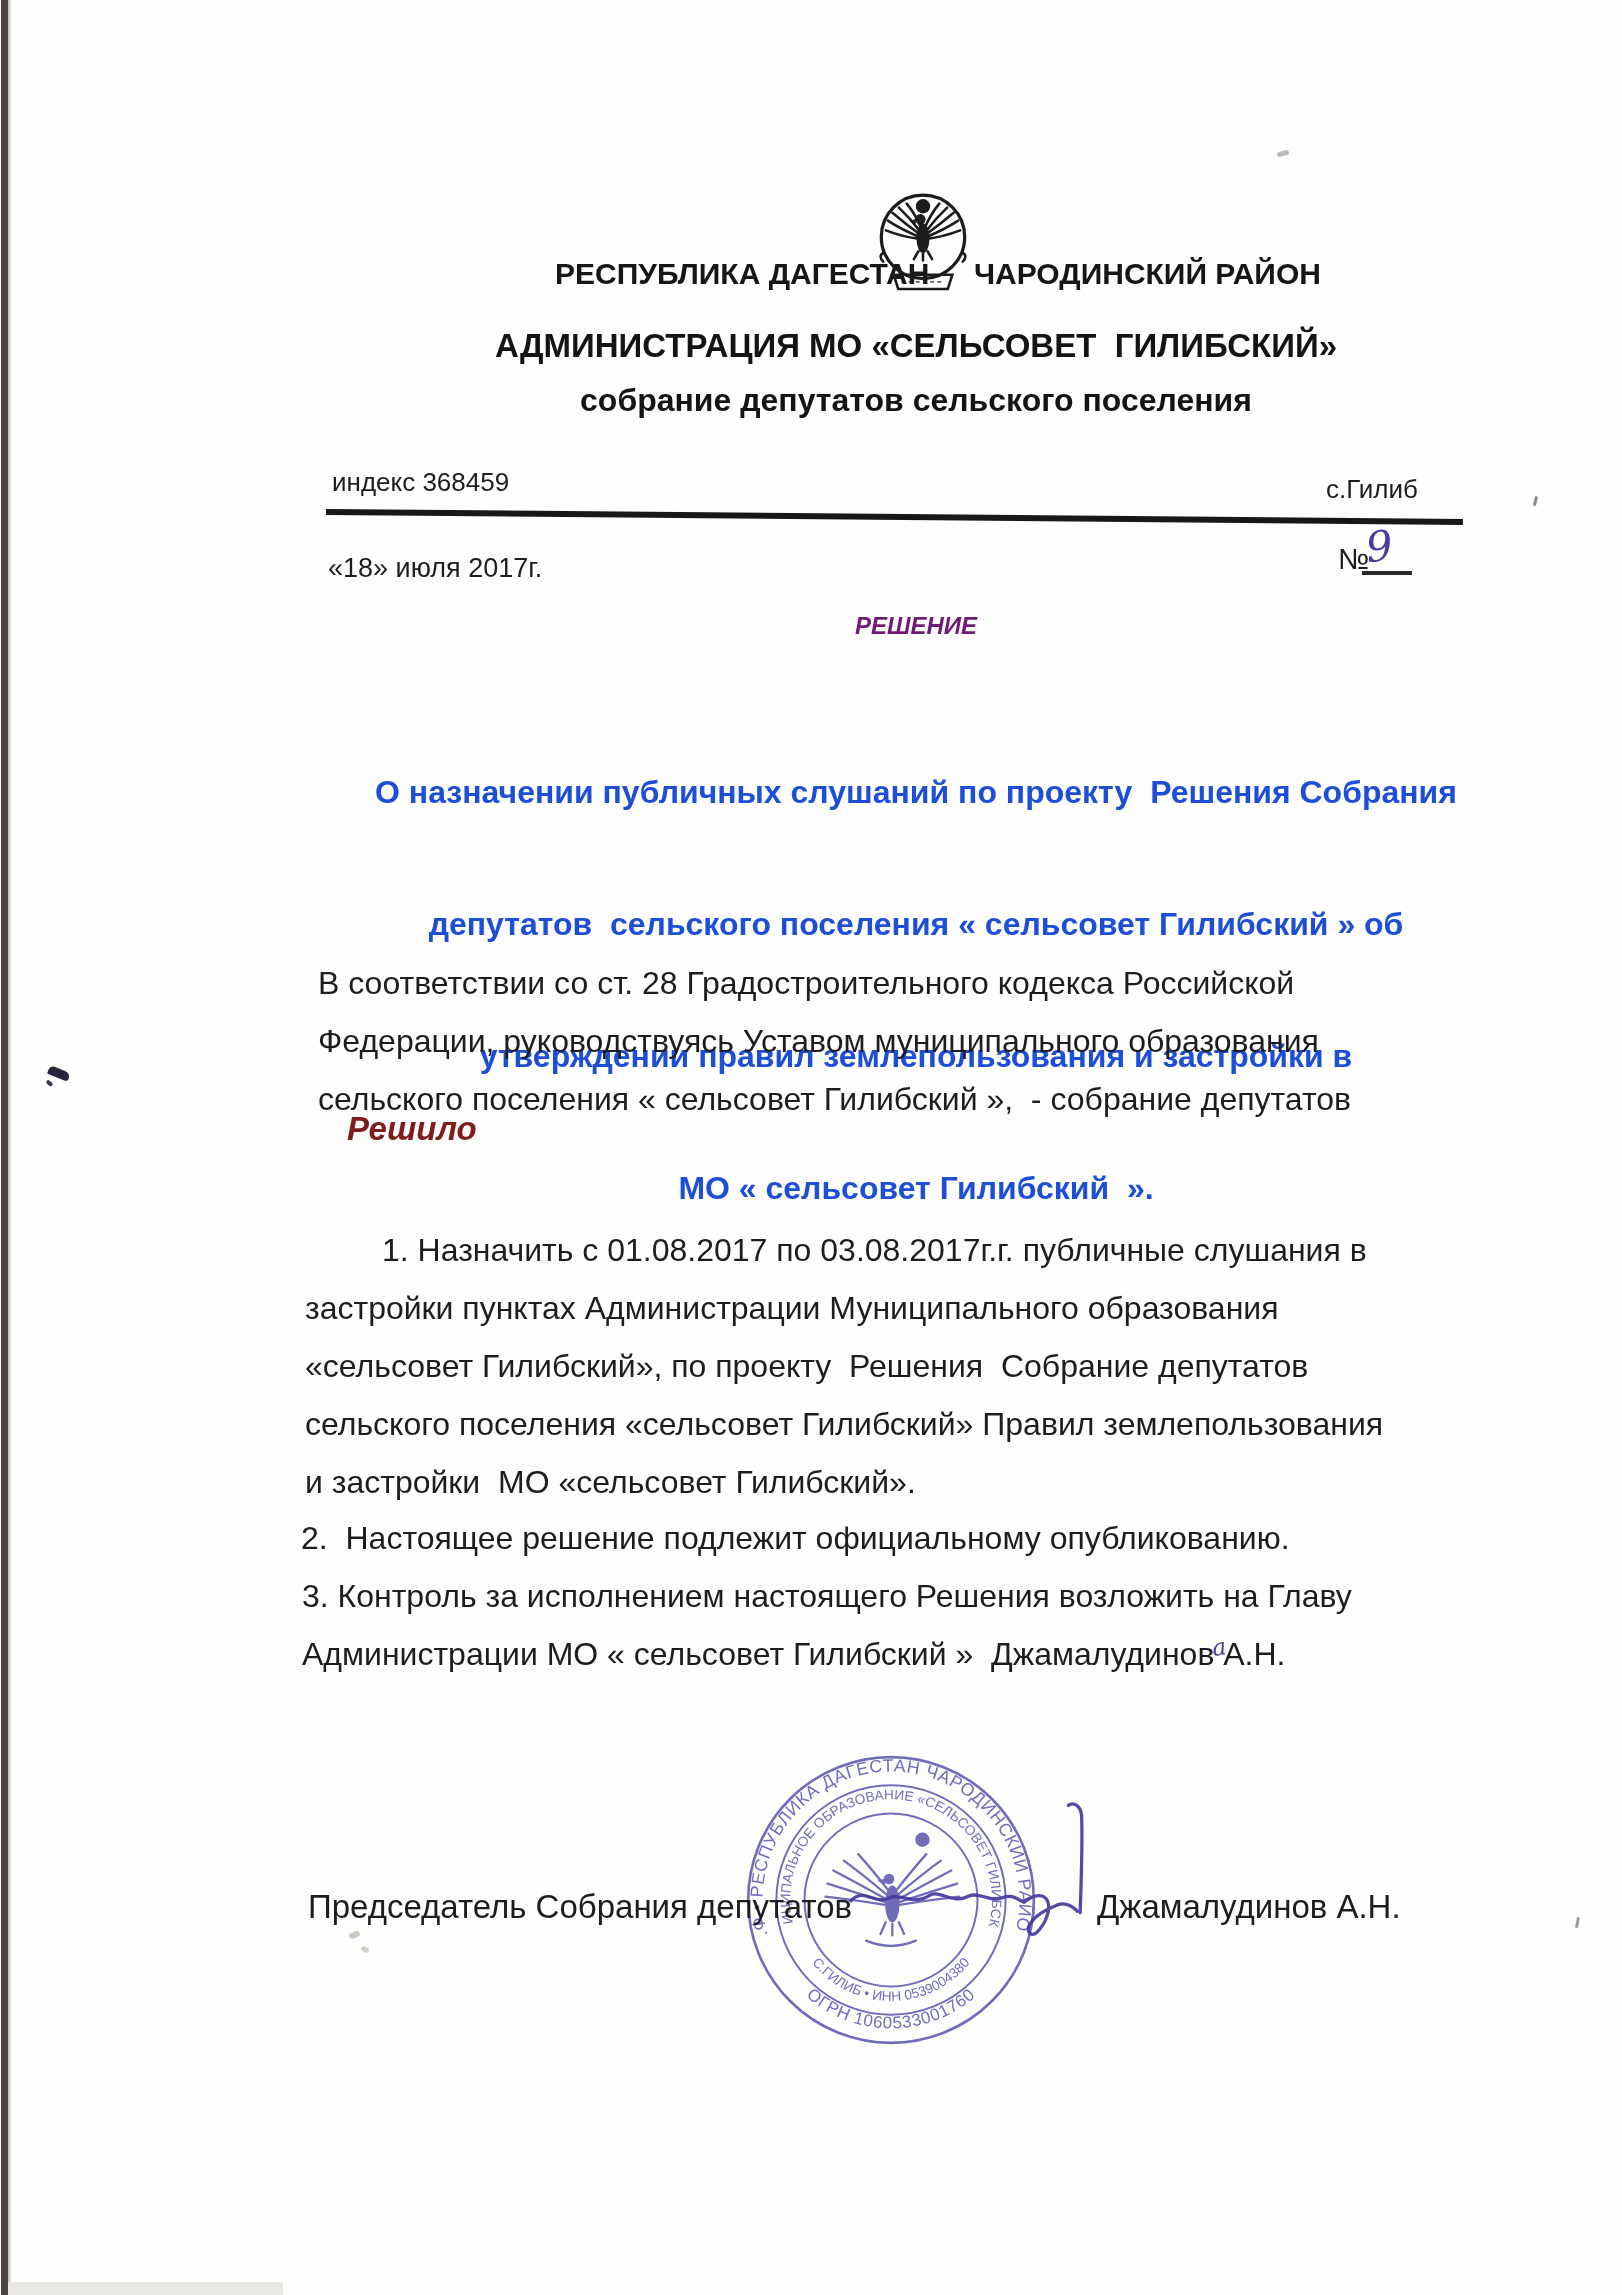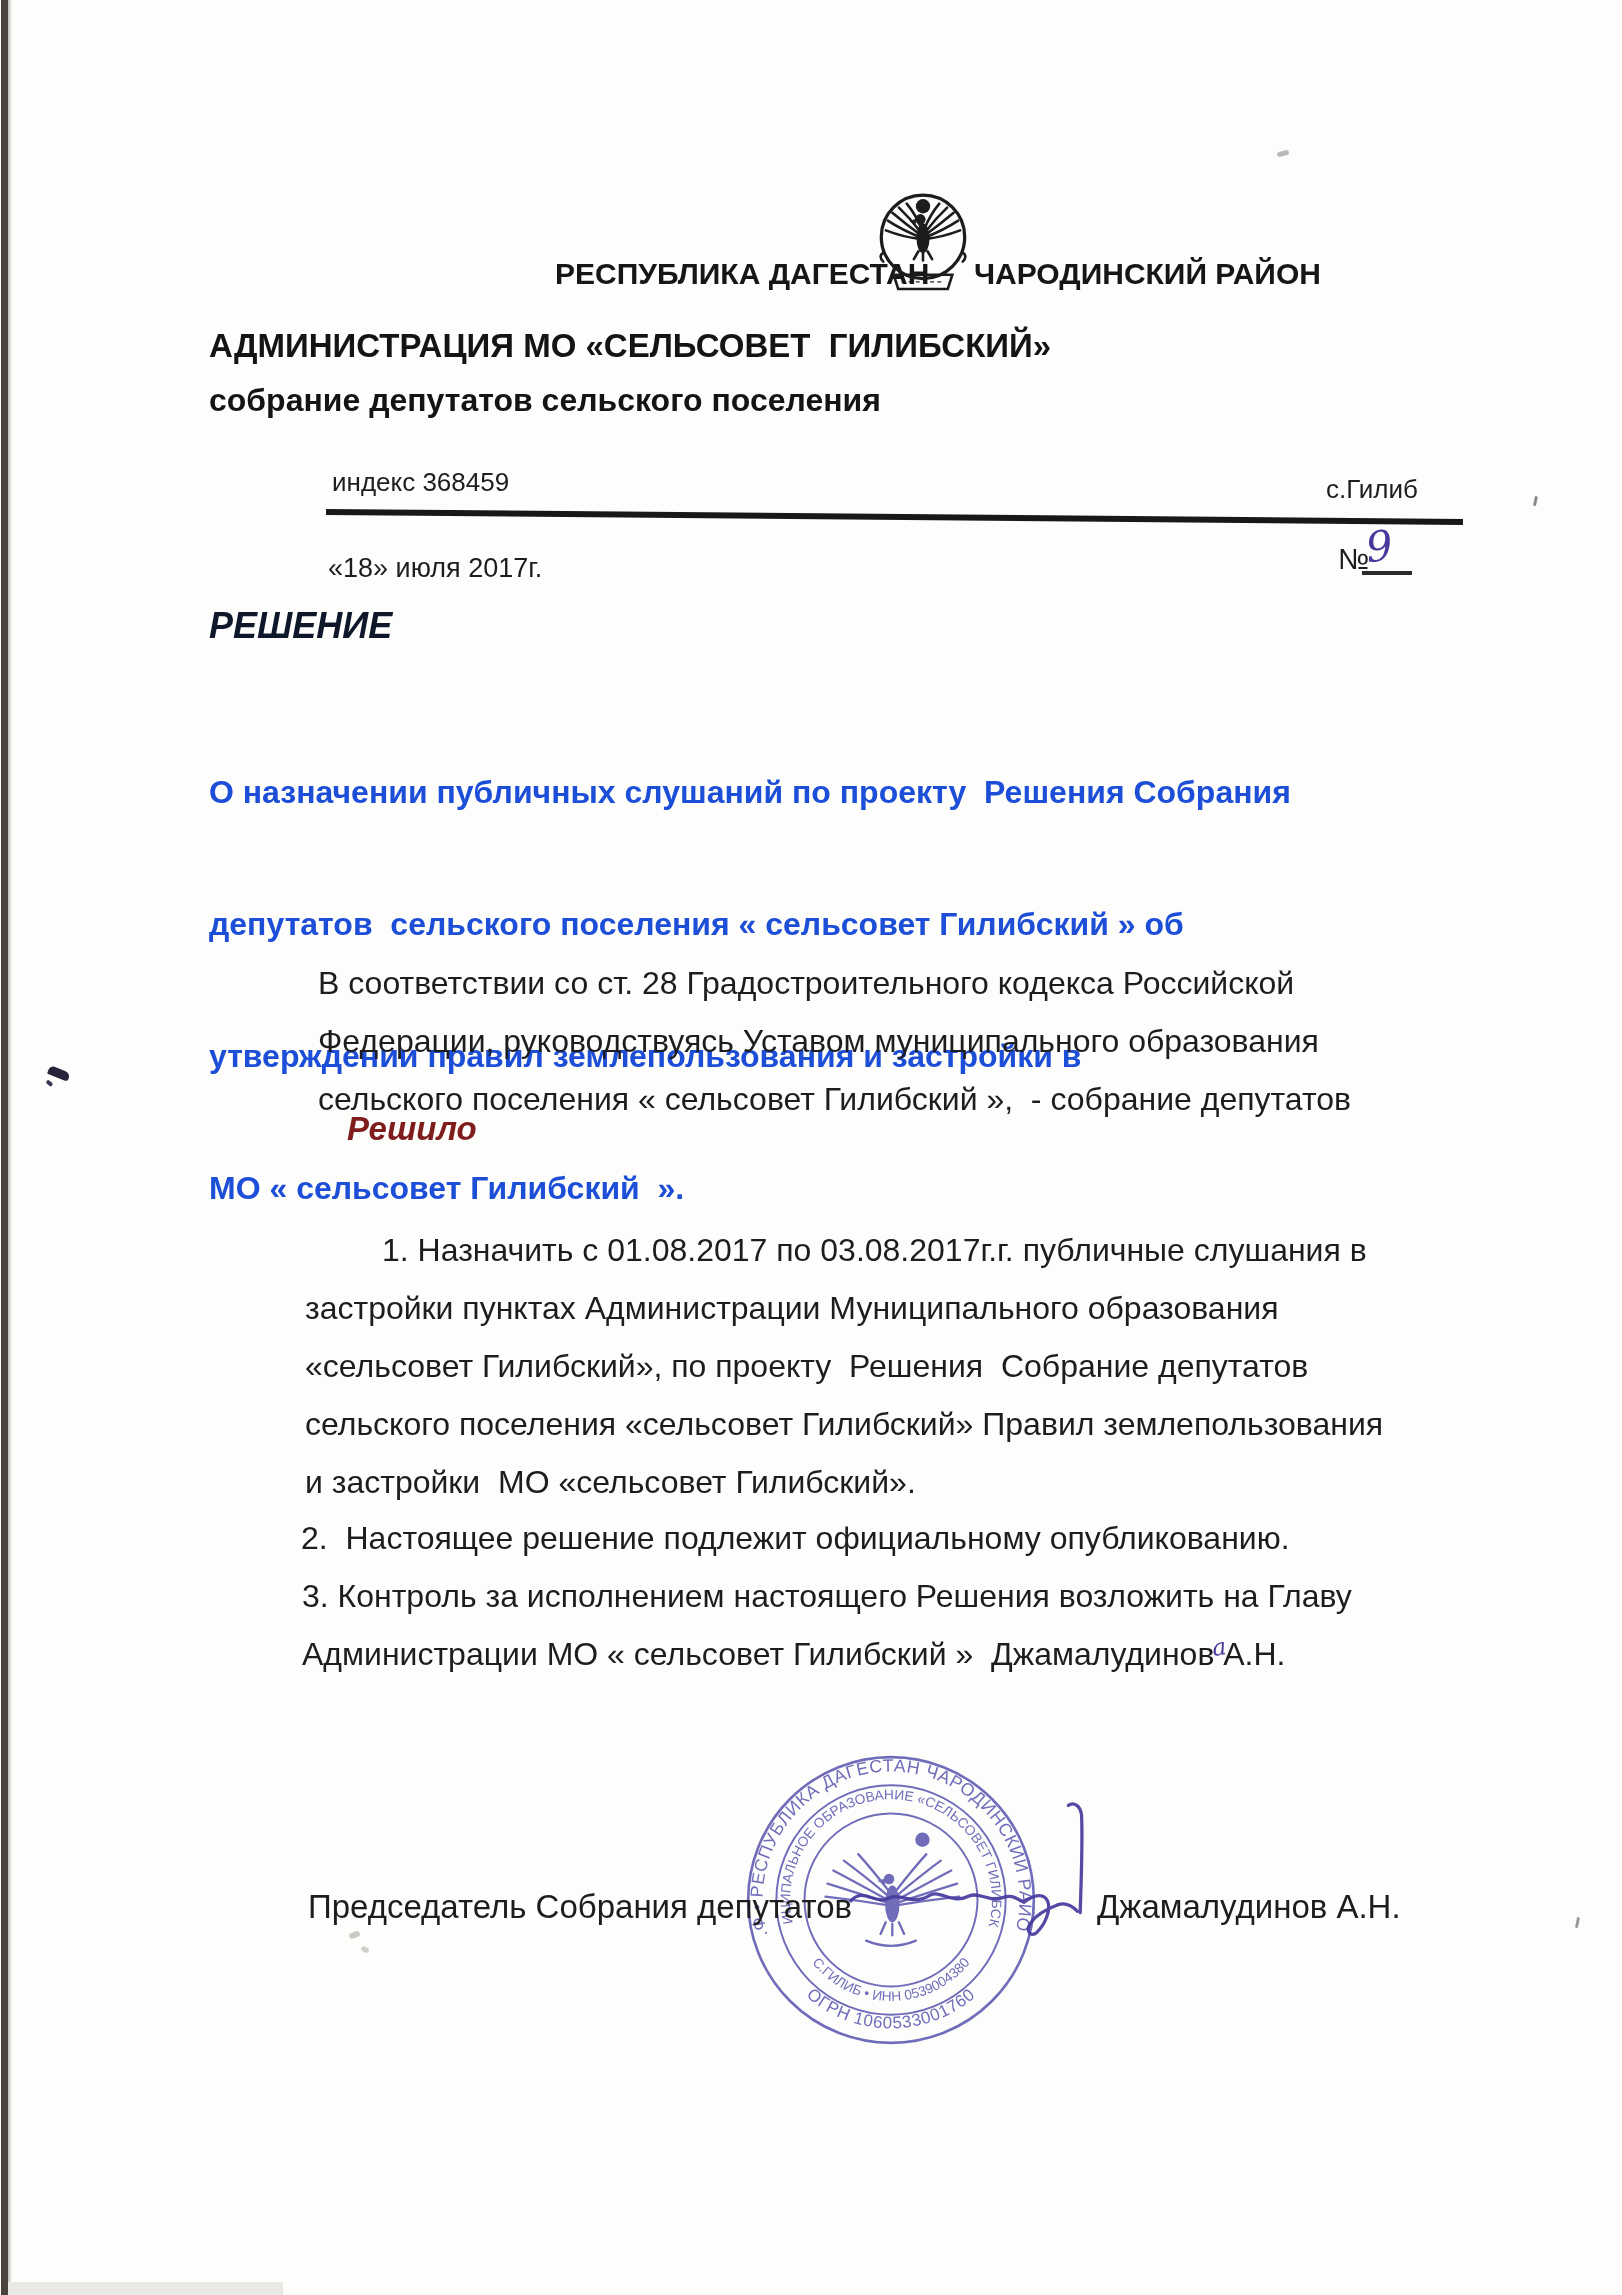--- a/index.html
+++ b/index.html
@@ -21,38 +21,38 @@
   .a3{left:1576px;top:1917px;width:2.6px;height:11px;background:#9a9a9a;transform:rotate(12deg);}
   .a4{left:48px;top:1069px;width:22px;height:8.5px;background:#26233a;border-radius:5.2px 6.5px 3.9px 1.3px;transform:rotate(22deg);}
   .a5{left:46px;top:1081px;width:6.5px;height:3.9px;background:#3a3752;border-radius:2.6px;transform:rotate(40deg);}
   .a6{left:349px;top:1932px;width:10.5px;height:5.9px;background:#c9c9c6;border-radius:3.3px;transform:rotate(-20deg);}
   .a7{left:361px;top:1947px;width:7.9px;height:5.2px;background:#cfcfcc;border-radius:3.3px;transform:rotate(30deg);}
 
   
   .t{position:absolute;white-space:pre;}
   .b{font-weight:700;}
   .bi{font-weight:700;font-style:italic;}
-  .center-col{position:absolute;left:0;width:100%;box-sizing:border-box;padding-left:209px;text-align:left;white-space:pre;}
+  .center-col{position:absolute;left:0;width:100%;box-sizing:border-box;padding-left:209px;text-align:center;white-space:pre;}
   .lines .ln{height:58px;line-height:58px;white-space:pre;}
 
   .hdr-republic{left:555px;top:257px;font-size:30px;color:#161619;}
   .hdr-district{left:974px;top:257px;font-size:30px;color:#161619;}
   .hdr-org{top:327px;font-size:33px;color:#141417;}
   .hdr-org-sub{top:382px;font-size:32px;color:#141417;}
   .emblem-box{position:absolute;left:874px;top:190px;width:98px;height:116px;}
 
   .meta-index{left:332px;top:467px;font-size:26px;}
   .meta-place{left:1326px;top:474px;font-size:26px;}
   .rule{position:absolute;left:326px;top:509px;width:1137px;height:5.9px;background:#181818;transform:rotate(0.5deg);transform-origin:left center;}
   .meta-date{left:328px;top:553px;font-size:27px;}
   .meta-no{left:1338px;top:543px;font-size:29px;}
   .meta-nine{left:1366px;top:522px;font-size:42px;font-family:"DejaVu Serif",serif;font-style:italic;color:#47399e;transform:rotate(-6deg);}
   .num-underline{position:absolute;left:1362px;top:571px;width:50px;height:3.9px;background:#2a2a2a;}
 
-  .title{top:597px;font-size:36px;line-height:58px;color:#0f172a;}
+  .title{top:597px;font-size:24px;line-height:58px;color:#701a75;}
   .subject{top:689px;font-size:32px;color:#1d4ed8;}
   .subject .ln{height:58px;line-height:58px;}
   .preamble{position:absolute;left:318px;top:954px;font-size:32px;}
   .resolved{left:347px;top:1110px;font-size:33px;color:#7f1d1d;}
   .item1{position:absolute;left:305px;top:1221px;font-size:32px;}
   .item1 .ln:first-child{text-indent:77px;}
   .item2{position:absolute;left:301px;top:1509px;font-size:32px;}
   .item3{position:absolute;left:302px;top:1567px;font-size:32px;}
   .ink-note{position:absolute;left:1212px;top:1633px;font-size:23.6px;font-style:italic;font-family:"DejaVu Serif",serif;color:#473a9e;transform:rotate(-8deg);}
 

